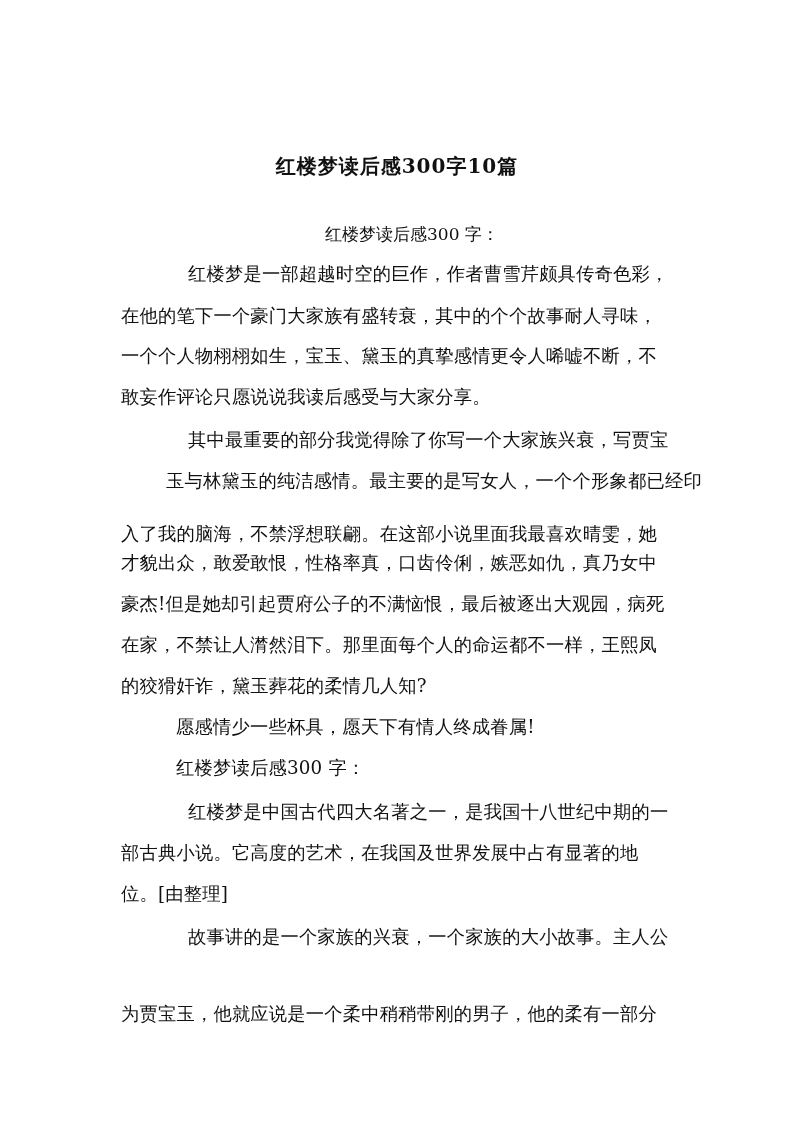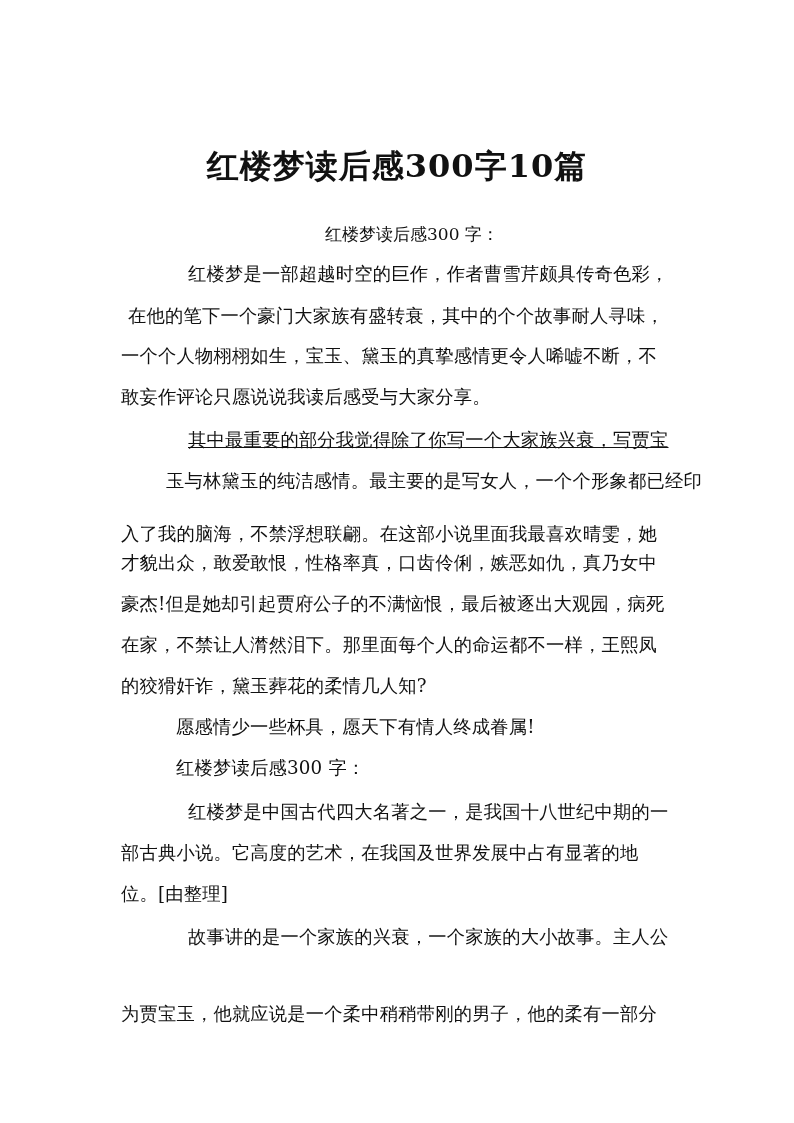--- a/index.html
+++ b/index.html
@@ -1,39 +1,39 @@
 <!DOCTYPE html>
 <html><head>
 <meta charset="utf-8">
 <style>
   html, body { margin: 0; padding: 0; background: #ffffff; }
   body { width: 794px; height: 1123px; position: relative; overflow: hidden;
          font-family: "DejaVu Serif", "Liberation Serif", serif; color: #111; }
   .page { position: absolute; left: 0; top: 0; width: 794px; height: 1123px; background: #fff; }
   .title { position: absolute; top: 146px; left: 0; width: 794px; text-align: center;
-           font-size: 32px; font-weight: bold; letter-spacing: 1px; line-height: 40px; }
+           font-size: 20px; font-weight: bold; letter-spacing: 1px; line-height: 40px; }
   .line { position: absolute; left: 121px; width: 560px; font-size: 18.3px; line-height: 24px;
           white-space: nowrap; letter-spacing: 0.2px; }
   .sub-a { position: absolute; left: 121px; top: 222px; font-size: 17px; line-height: 24px; white-space: nowrap; }
   .sub-b { position: absolute; left: 325px; top: 222px; font-size: 17px; line-height: 24px; white-space: nowrap; }
 </style>
 </head>
 <body>
 
 <div class="page">
   <div class="title">红楼梦读后感300字10篇</div>
 
   <div class="sub-b">红楼梦读后感300 字：</div>
 
   <div id="body-lines">
       <div class="line" style="left: 188px; top: 262px;">红楼梦是一部超越时空的巨作，作者曹雪芹颇具传奇色彩，</div>
-      <div class="line" style="left: 128px; top: 304px;">在他的笔下一个豪门大家族有盛转衰，其中的个个故事耐人寻味，</div>
+      <div class="line" style="left: 121px; top: 304px;">在他的笔下一个豪门大家族有盛转衰，其中的个个故事耐人寻味，</div>
       <div class="line" style="left: 121px; top: 344px;">一个个人物栩栩如生，宝玉、黛玉的真挚感情更令人唏嘘不断，不</div>
       <div class="line" style="left: 121px; top: 385px;">敢妄作评论只愿说说我读后感受与大家分享。</div>
-      <div class="line" style="left: 188px; top: 428px; text-decoration: underline;">其中最重要的部分我觉得除了你写一个大家族兴衰，写贾宝</div>
+      <div class="line" style="left: 188px; top: 428px;">其中最重要的部分我觉得除了你写一个大家族兴衰，写贾宝</div>
       <div class="line" style="left: 121px; top: 469px; margin-left: 45px;">玉与林黛玉的纯洁感情。最主要的是写女人，一个个形象都已经印</div>
       <div class="line" style="left: 121px; top: 510px; margin-top: 12px;">入了我的脑海，不禁浮想联翩。在这部小说里面我最喜欢晴雯，她</div>
       <div class="line" style="left: 121px; top: 551px;">才貌出众，敢爱敢恨，性格率真，口齿伶俐，嫉恶如仇，真乃女中</div>
       <div class="line" style="left: 121px; top: 592px;">豪杰!但是她却引起贾府公子的不满恼恨，最后被逐出大观园，病死</div>
       <div class="line" style="left: 121px; top: 633px;">在家，不禁让人潸然泪下。那里面每个人的命运都不一样，王熙凤</div>
       <div class="line" style="left: 121px; top: 674px;">的狡猾奸诈，黛玉葬花的柔情几人知?</div>
       <div class="line" style="left: 176px; top: 715px;">愿感情少一些杯具，愿天下有情人终成眷属!</div>
       <div class="line" style="left: 176px; top: 756px;">红楼梦读后感300 字：</div>
       <div class="line" style="left: 188px; top: 800px;">红楼梦是中国古代四大名著之一，是我国十八世纪中期的一</div>
       <div class="line" style="left: 121px; top: 841px;">部古典小说。它高度的艺术，在我国及世界发展中占有显著的地</div>

